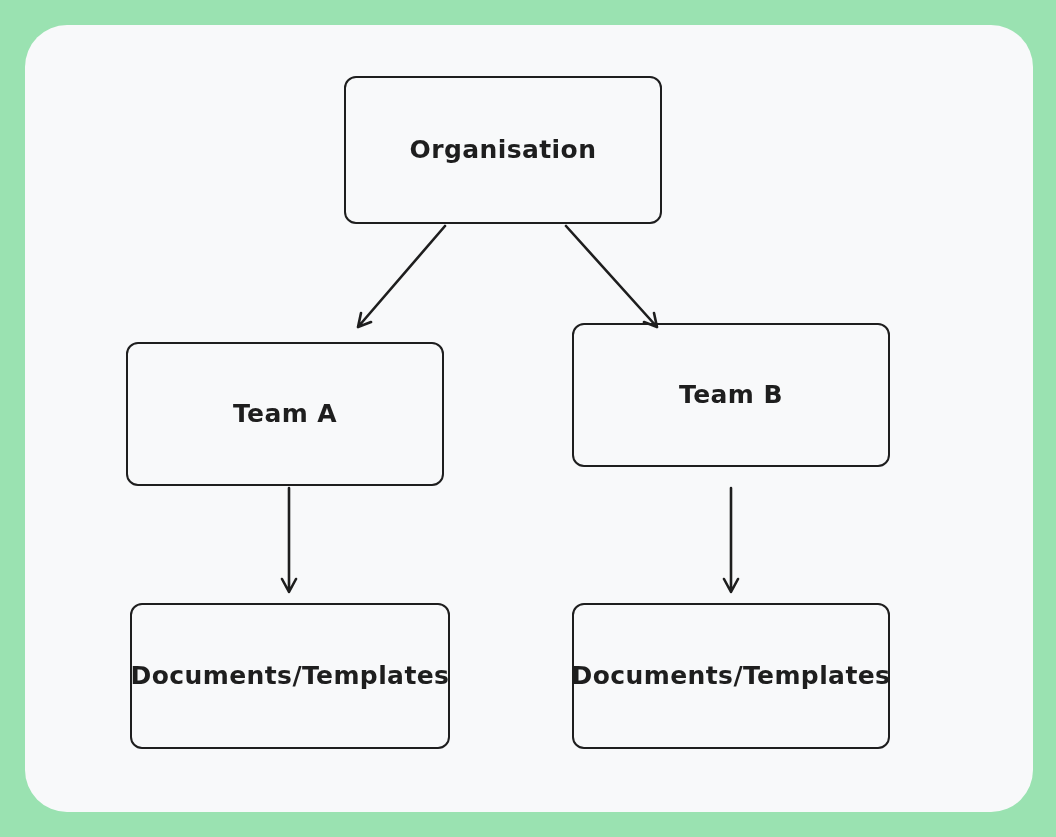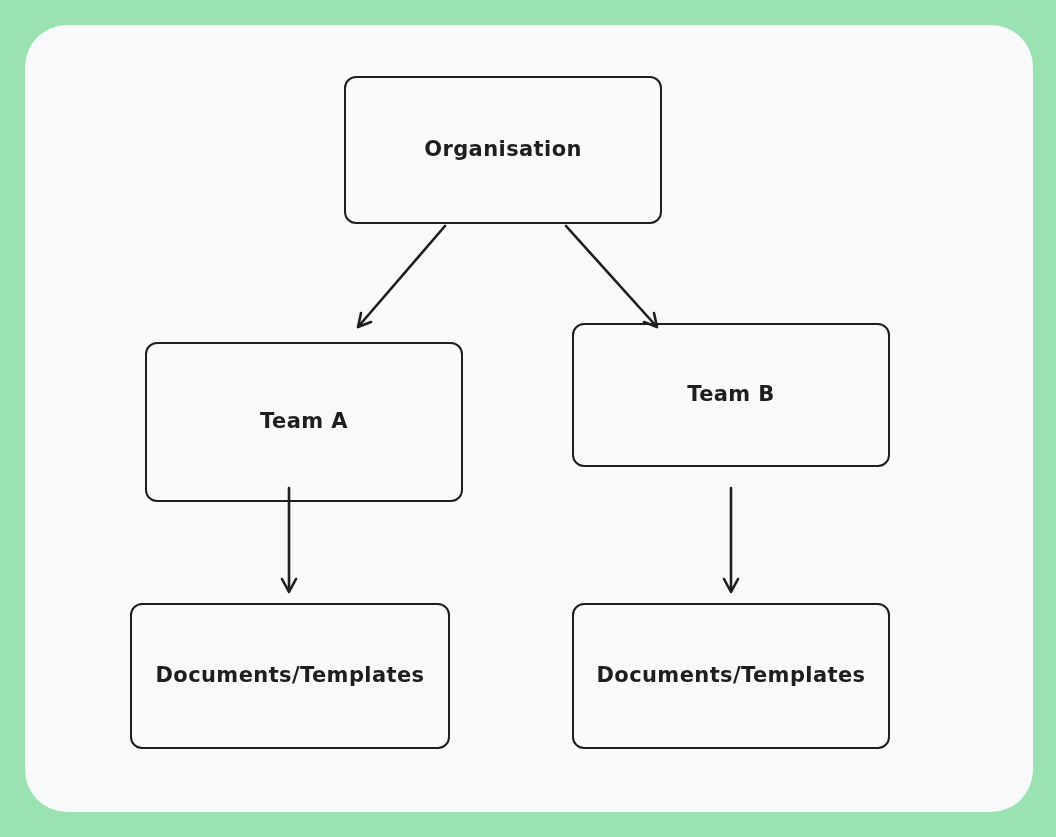--- a/index.html
+++ b/index.html
@@ -21,28 +21,28 @@
   .node {
     position: absolute;
     border: 2.5px solid;
     border-radius: 12px;
     display: flex;
     align-items: center;
     justify-content: center;
     text-align: center;
   }
   .node-label {
-    font-size: 21px;
+    font-size: 25px;
     font-weight: 700;
     letter-spacing: 0.4px;
     line-height: 1.2;
     padding: 0 10px;
   }
   #node-organisation { left: 344px; top: 76px;  width: 318px; height: 148px; }
-  #node-team-a       { left: 145px; top: 342px; width: 318px; height: 160px; text-align: center; }
+  #node-team-a       { left: 126px; top: 342px; width: 318px; height: 144px; text-align: center; }
   #node-team-b       { left: 572px; top: 323px; width: 318px; height: 144px; }
   #node-docs-a       { left: 130px; top: 603px; width: 320px; height: 146px; }
   #node-docs-b       { left: 572px; top: 603px; width: 318px; height: 146px; }
   .arrow-layer {
     position: absolute; inset: 0;
     width: 1056px; height: 837px;
     pointer-events: none;
   }
   .arrow-layer path {
     fill: none;

